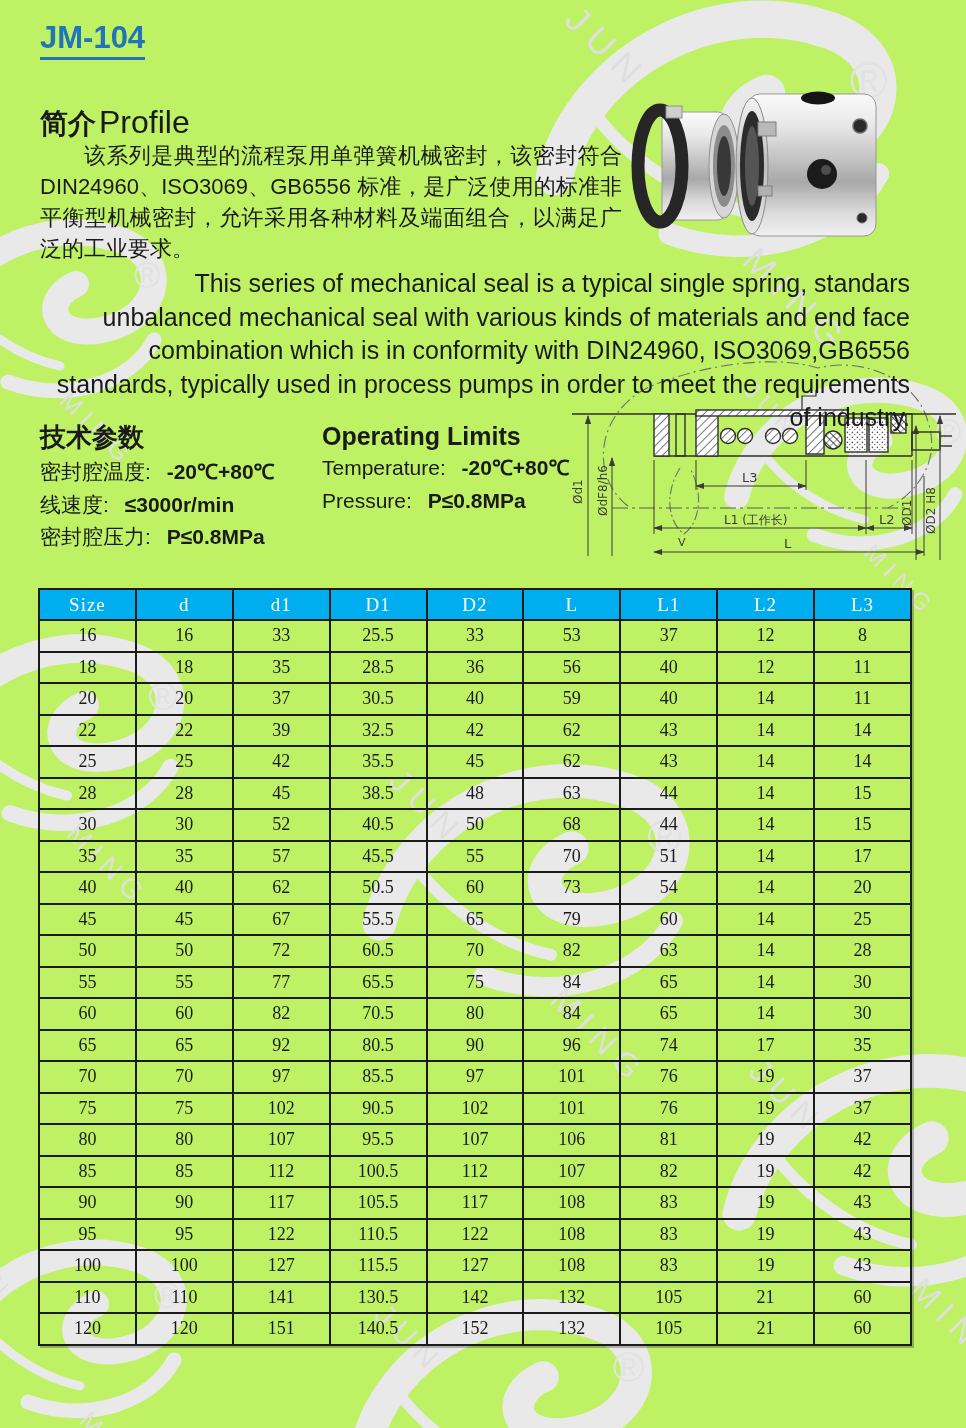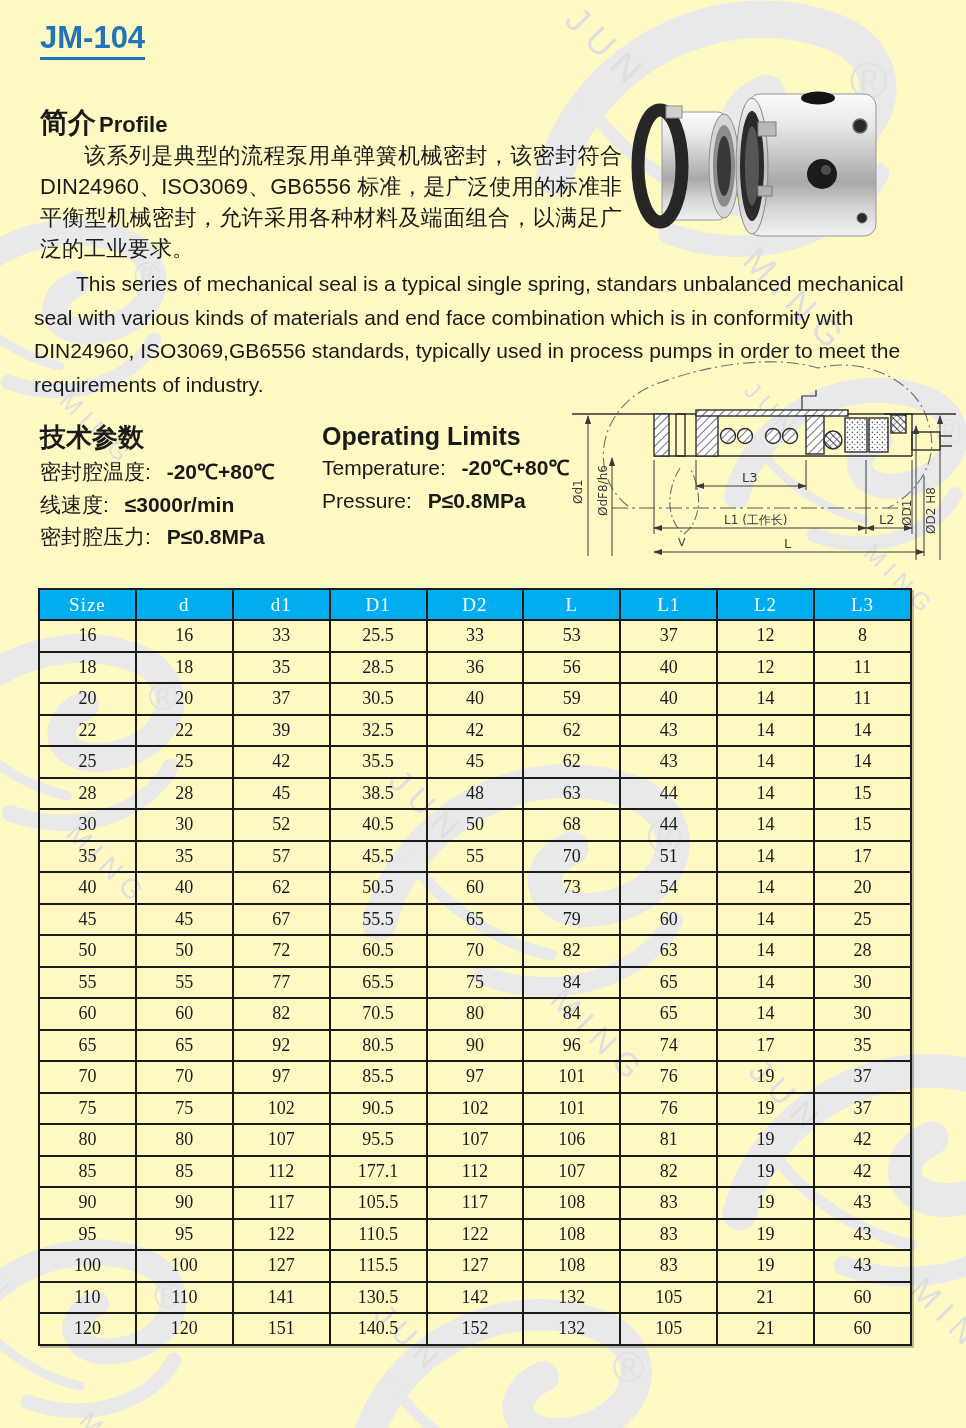--- a/index.html
+++ b/index.html
@@ -1,37 +1,37 @@
 <!DOCTYPE html>
 <html style="--accent: #2273B8; --headerBg: #00AEEF; --headerText: #FFFFFF; --tableBorder: #1B1B1B;"><head>
 <meta charset="utf-8">
 <style>
   html,body{margin:0;padding:0;background:#ffffff;}
   .page{
     position:relative; width:966px; height:1428px; overflow:hidden;
-    background:#fef9c3; color:#1a1a1a;
+    background:#bef264; color:#1a1a1a;
     font-family:"Liberation Sans", sans-serif;
   }
   
   .wm{position:absolute; pointer-events:none; z-index:0;}
   
   .title{
     position:absolute; left:40px; top:20px; margin:0; z-index:2;
     font-size:31px; font-weight:bold; color:var(--accent,#2273B8);
     border-bottom:3px solid var(--accent,#2273B8); padding-bottom:1px;
   }
   
   .photo{position:absolute; left:620px; top:82px; width:272px; height:162px; margin:0; z-index:1;}
   
   .profile-head{position:absolute; left:40px; top:104px; z-index:2; display:flex; gap:3px; align-items:baseline;}
   .profile-head .zh{font-size:28px; font-weight:bold;}
-  .profile-head .en{font-size:22px; font-weight:bold;}
+  .profile-head .en{font-size:32px; font-weight:normal;}
   .para{position:absolute; z-index:2; margin:0; text-indent:2em;}
   .para-zh{left:40px; top:140px; width:582px; font-size:22px; line-height:31px; text-align:justify;}
-  .para-en{left:34px; top:267px; width:870px; font-size:21px; line-height:33.5px;}
+  .para-en{left:40px; top:267px; width:870px; font-size:25px; line-height:33.5px;text-align:right;}
   
   .specs{position:absolute; z-index:2;}
   .specs h3{margin:0 0 1px 0;}
   .specs-zh{left:40px; top:420px;}
   .specs-zh h3{font-size:26px;}
   .specs-en{left:322px; top:422px;}
   .specs-en h3{font-size:25px;}
   .spec-line{font-size:21px; line-height:32.5px; white-space:nowrap;}
   .spec-label{margin-right:10px;}
   .spec-value{font-weight:bold;margin-top:40px;}
@@ -462,21 +462,21 @@
           <td>107</td>
           <td>106</td>
           <td>81</td>
           <td>19</td>
           <td>42</td>
         </tr>
         <tr>
           <td>85</td>
           <td>85</td>
           <td>112</td>
-          <td>177.1</td>
+          <td>100.5</td>
           <td>112</td>
           <td>107</td>
           <td>82</td>
           <td>19</td>
           <td>42</td>
         </tr>
         <tr>
           <td>90</td>
           <td>90</td>
           <td>117</td>

